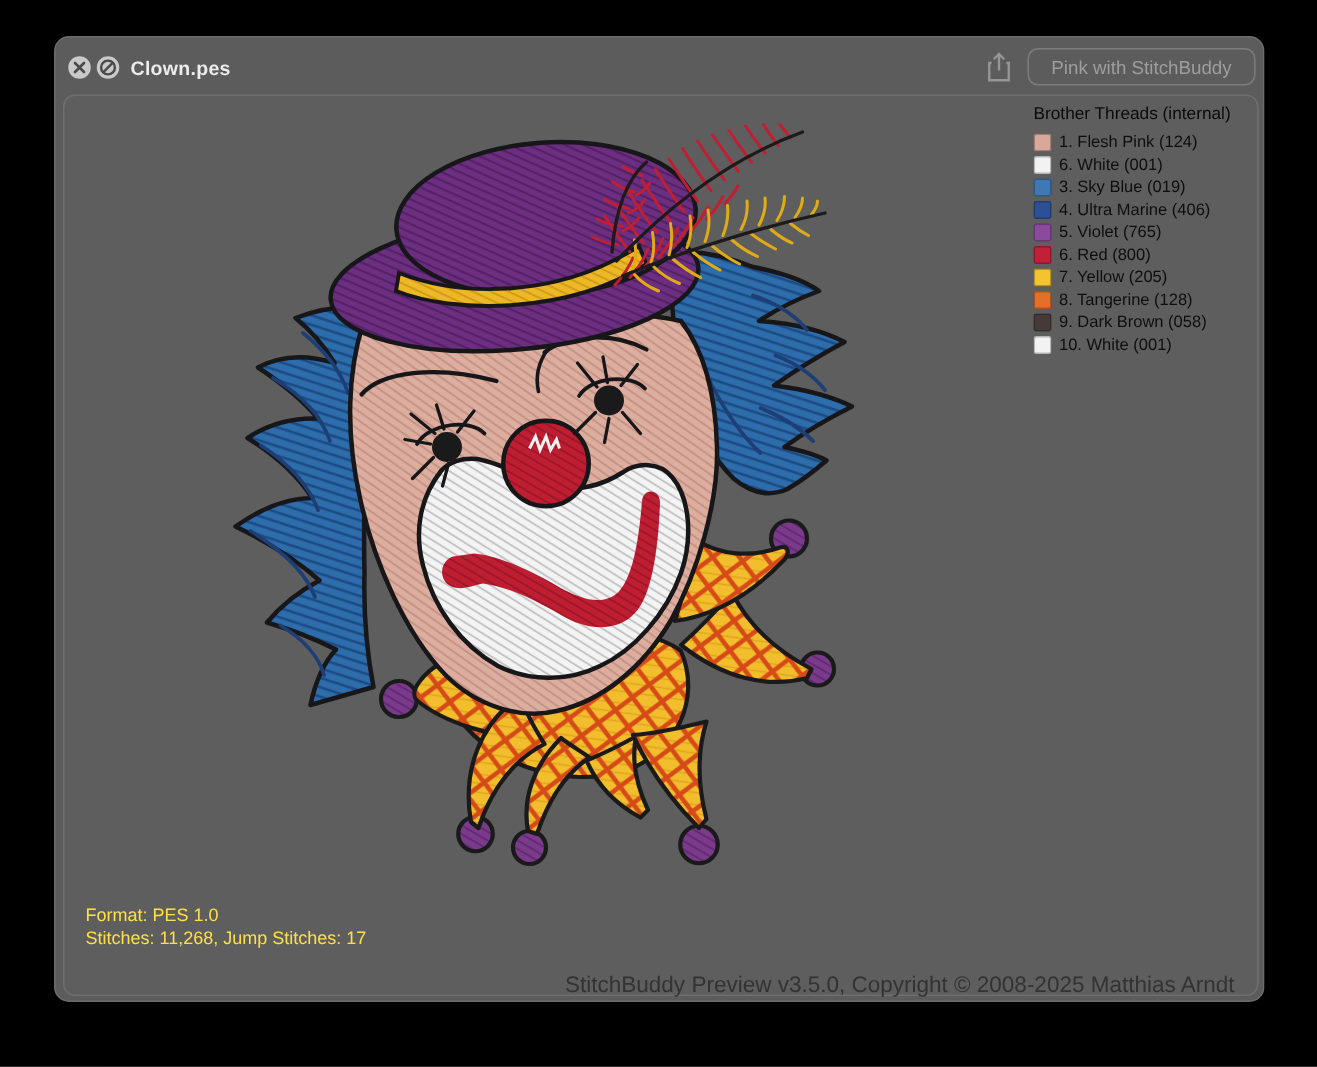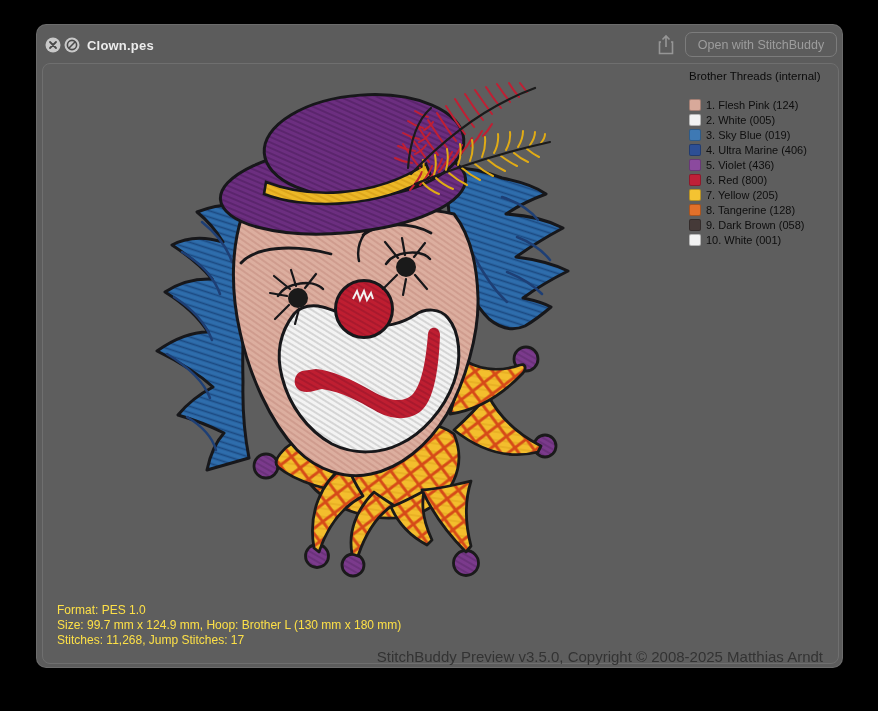--- a/index.html
+++ b/index.html
@@ -11,21 +11,21 @@
   .traffic{position:absolute;left:8px;top:12px;}
   .win-title{position:absolute;left:50px;top:13px;font-size:13px;font-weight:bold;color:#ececec;letter-spacing:.2px;}
   .share{position:absolute;left:620px;top:9px;}
   .open-btn{position:absolute;left:648px;top:7px;width:152px;height:25px;border:1px solid #7c7c7c;
             border-radius:7px;color:#9d9d9d;font-size:12.5px;display:flex;align-items:center;justify-content:center;
             background:transparent;box-sizing:border-box;}
   .panel{position:absolute;left:5px;top:38px;width:797px;height:601px;background:#5e5e5e;
          border:1px solid #6f6f6f;border-radius:8px;box-sizing:border-box;}
   .clown{position:absolute;left:99px;top:8px;width:460px;height:530px;}
   .threads{position:absolute;left:646px;top:6px;color:#0e0e0e;}
-  .threads .hdr{font-size:11.5px;margin-bottom:14px;color:#0a0a0a;}
+  .threads .hdr{font-size:11.5px;margin-bottom:4px;color:#0a0a0a;}
   .trow{display:flex;align-items:flex-end;height:15px;font-size:11px;}
   .sw{width:12px;height:12px;border-radius:2px;margin-right:5px;border:1px solid rgba(0,0,0,.25);box-sizing:border-box;flex:none;}
   .stats{position:absolute;left:14px;top:539px;font-size:12px;line-height:15px;color:#fde047;}
   .copyright{position:absolute;right:15px;top:584px;font-size:15px;color:#333;}
 </style>
 </head>
 <body>
 
 <div class="window">
   <div class="titlebar">
@@ -38,21 +38,21 @@
         <circle cx="27" cy="8" r="7.5" fill="#c9c9c9"></circle>
         <circle cx="27" cy="8" r="4.6" fill="none" stroke="#4a4a4a" stroke-width="1.6"></circle>
         <path d="M23.8,11.2 L30.2,4.8" stroke="#4a4a4a" stroke-width="1.6"></path>
       </g>
     </svg>
     <div class="win-title">Clown.pes</div>
     <svg class="share" width="18" height="22" viewBox="0 0 18 22">
       <path d="M4,8 H2.5 V19.5 H15.5 V8 H14" fill="none" stroke="#969696" stroke-width="1.6"></path>
       <path d="M9,13 V2.5 M5.5,5.5 L9,2 L12.5,5.5" fill="none" stroke="#969696" stroke-width="1.6"></path>
     </svg>
-    <div class="open-btn">Open with StitchBuddy</div>
+    <div class="open-btn">Pink with StitchBuddy</div>
   </div>
 
   <div class="panel">
 
     <svg class="clown" viewBox="140 70 460 530">
       <defs>
         <pattern id="pFlesh" width="5" height="5" patternUnits="userSpaceOnUse" patternTransform="rotate(35)">
           <rect width="5" height="5" fill="#dcae9f"></rect>
           <line x1="0" y1="2" x2="5" y2="2" stroke="#c48e80" stroke-width="1.1"></line>
         </pattern>
@@ -235,33 +235,33 @@
     </svg>
 
     <div class="threads">
       <div class="hdr">Brother Threads (internal)</div>
       <div class="trow">
           <span class="sw" style="background: rgb(216, 169, 154);"></span>
           <span>1. Flesh Pink (124)</span>
         </div>
       <div class="trow">
           <span class="sw" style="background: rgb(242, 242, 242);"></span>
-          <span>2. White (005)</span>
+          <span>6. White (001)</span>
         </div>
       <div class="trow">
           <span class="sw" style="background: rgb(62, 121, 180);"></span>
           <span>3. Sky Blue (019)</span>
         </div>
       <div class="trow">
           <span class="sw" style="background: rgb(45, 79, 149);"></span>
           <span>4. Ultra Marine (406)</span>
         </div>
       <div class="trow">
           <span class="sw" style="background: rgb(139, 74, 158);"></span>
-          <span>5. Violet (436)</span>
+          <span>5. Violet (765)</span>
         </div>
       <div class="trow">
           <span class="sw" style="background: rgb(192, 32, 56);"></span>
           <span>6. Red (800)</span>
         </div>
       <div class="trow">
           <span class="sw" style="background: rgb(244, 195, 50);"></span>
           <span>7. Yellow (205)</span>
         </div>
       <div class="trow">
@@ -273,19 +273,18 @@
           <span>9. Dark Brown (058)</span>
         </div>
       <div class="trow">
           <span class="sw" style="background: rgb(242, 242, 242);"></span>
           <span>10. White (001)</span>
         </div>
     </div>
 
     <div class="stats">
       <div>Format: PES 1.0</div>
-      <div>Size: 99.7 mm x 124.9 mm, Hoop: Brother L (130 mm x 180 mm)</div>
       <div>Stitches: 11,268, Jump Stitches: 17</div>
     </div>
 
     <div class="copyright">StitchBuddy Preview v3.5.0, Copyright © 2008-2025 Matthias Arndt</div>
   </div>
 </div>
 
 </body></html>

